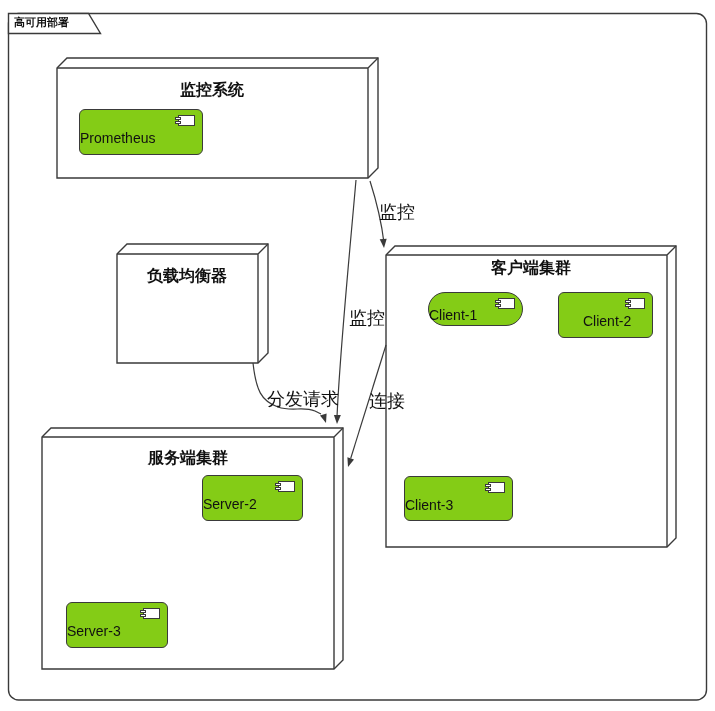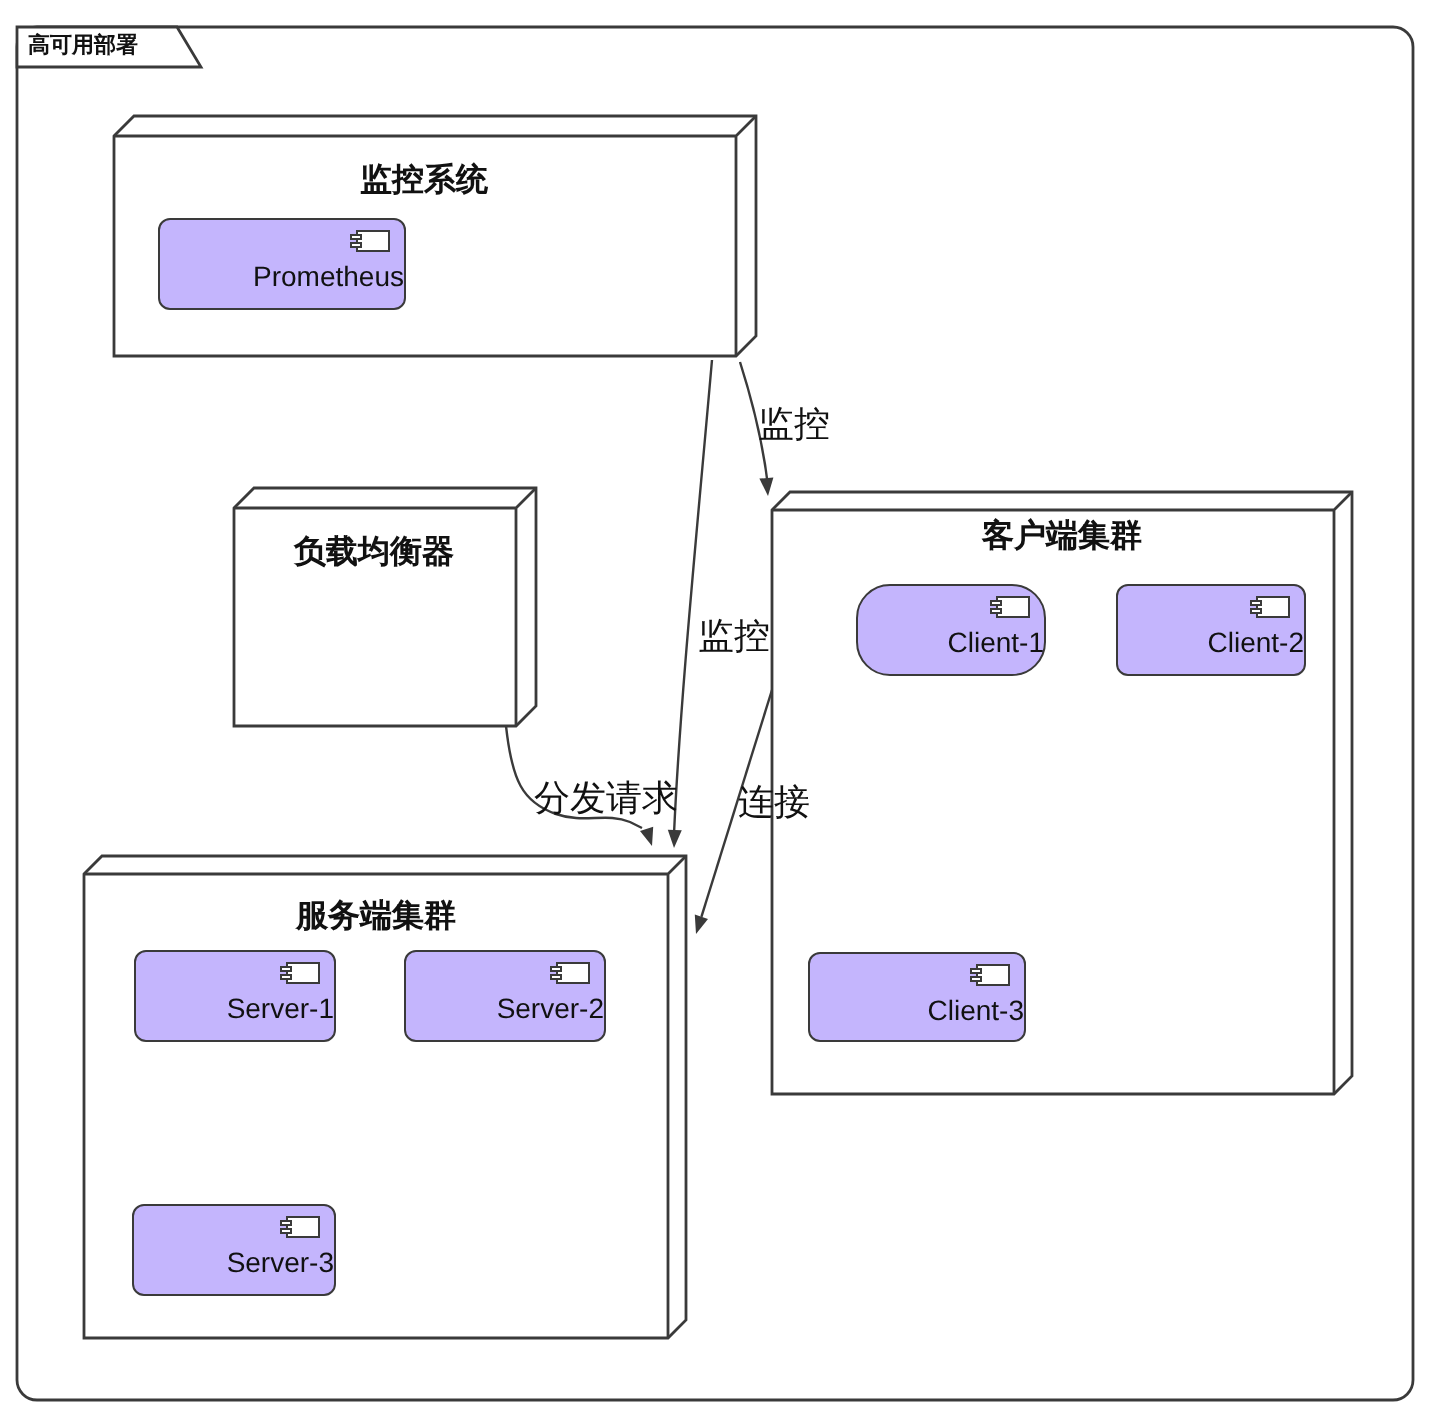--- a/index.html
+++ b/index.html
@@ -16,23 +16,23 @@
     font-size:11px; font-weight:bold; white-space:nowrap;
   }
   .node-title {
     position:absolute; transform:translateX(-50%);
     font-size:16px; font-weight:bold; white-space:nowrap;
   }
   .edge-label {
     position:absolute; font-size:18px; white-space:nowrap; background:transparent;
   }
   .comp {
-    position:absolute; background:#c4b5fd;
+    position:absolute; background:#84cc16;
     border:1.3px solid #3a3a3a; border-radius:6px;
-    display:flex; align-items:center; justify-content:flex-end;
+    display:flex; align-items:center; justify-content:flex-start;
     padding-top:12px; font-size:14px;
   }
   .comp-label { white-space:nowrap; }
   .cicon {
     position:absolute; top:5px; right:7px;
     width:17px; height:11px;
     border:1.4px solid #3a3a3a; background:#fff;
   }
   .cicon .tab {
     position:absolute; left:-4.5px; width:6px; height:3.2px;
@@ -87,49 +87,42 @@
 
     <div class="comp" style="left:79px; top:109px; width:124px; height:46px;">
       <span class="comp-label">Prometheus</span>
       <span class="cicon">
           <span class="tab tab1"></span>
           <span class="tab tab2"></span>
         </span>
     </div>
 
 
-    <div class="comp" style="left:428px; top:292px; width:95px; height:46px;border-radius:17px;">
+    <div class="comp" style="left:428px; top:292px; width:95px; height:34px;border-radius:17px;">
       <span class="comp-label">Client-1</span>
       <span class="cicon">
           <span class="tab tab1"></span>
           <span class="tab tab2"></span>
         </span>
     </div>
-    <div class="comp" style="left:558px; top:292px; width:95px; height:46px;">
+    <div class="comp" style="left:558px; top:292px; width:95px; height:46px;padding-left:24px;">
       <span class="comp-label">Client-2</span>
       <span class="cicon">
           <span class="tab tab1"></span>
           <span class="tab tab2"></span>
         </span>
     </div>
     <div class="comp" style="left:404px; top:476px; width:109px; height:45px;">
       <span class="comp-label">Client-3</span>
       <span class="cicon">
           <span class="tab tab1"></span>
           <span class="tab tab2"></span>
         </span>
     </div>
 
-    <div class="comp" style="left:67px; top:475px; width:101px; height:46px;">
-      <span class="comp-label">Server-1</span>
-      <span class="cicon">
-          <span class="tab tab1"></span>
-          <span class="tab tab2"></span>
-        </span>
-    </div>
     <div class="comp" style="left:202px; top:475px; width:101px; height:46px;">
       <span class="comp-label">Server-2</span>
       <span class="cicon">
           <span class="tab tab1"></span>
           <span class="tab tab2"></span>
         </span>
     </div>
     <div class="comp" style="left:66px; top:602px; width:102px; height:46px;">
       <span class="comp-label">Server-3</span>
       <span class="cicon">

